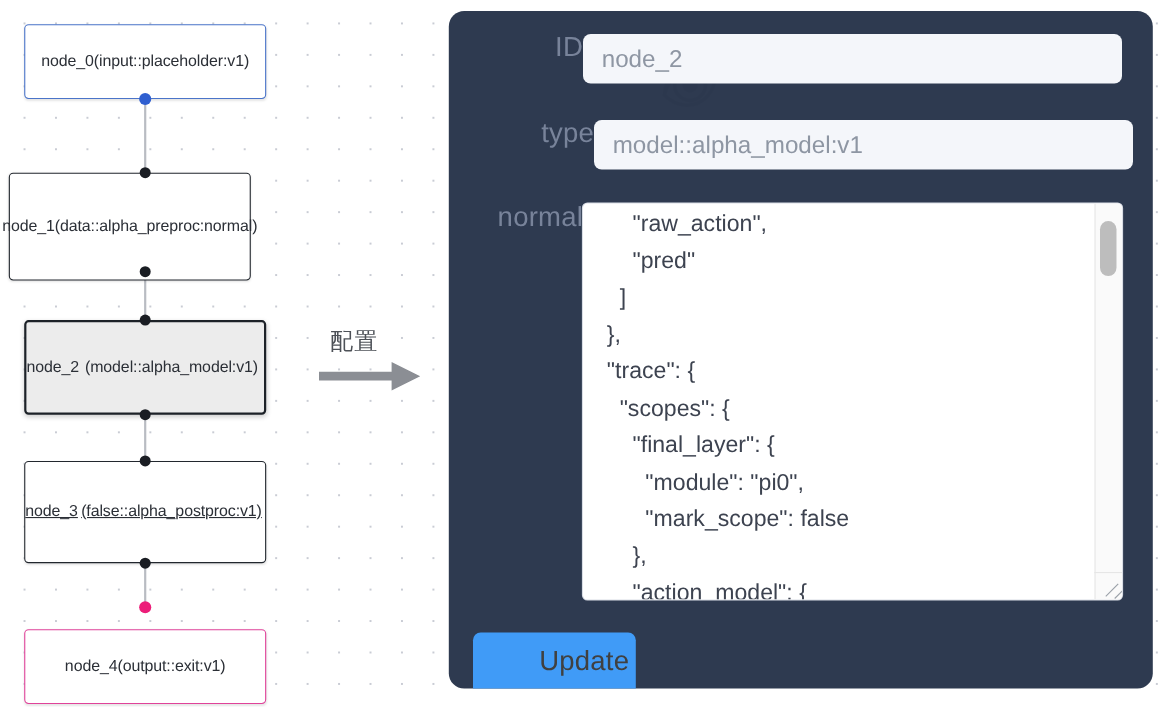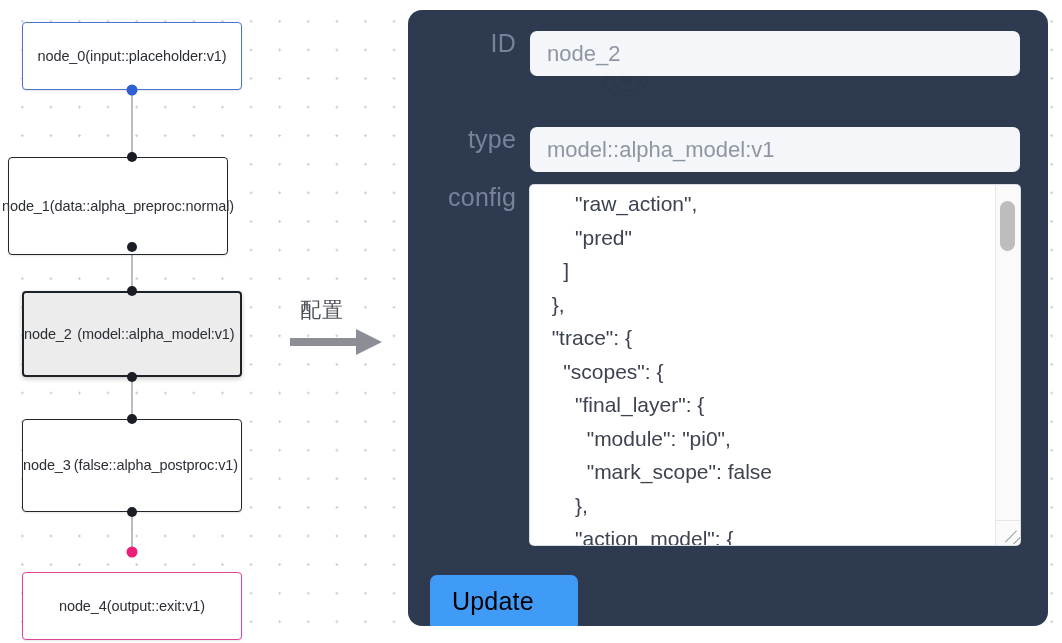--- a/index.html
+++ b/index.html
@@ -118,42 +118,41 @@
     position: absolute;
     display: flex;
     align-items: flex-start;
   }
   .field-label {
     color: #78839a;
     font-size: 25px;
     line-height: 25px;
     text-align: right;
     width: 122px;
-    padding-right: 14px;
     box-sizing: border-box;
     font-family: "Liberation Sans", sans-serif;
     letter-spacing: 0.2px;
   }
   .field-input {
     box-sizing: border-box;
     background: #f4f6fa;
     border: none;
     border-radius: 7px;
     width: 490px;
     height: 45px;
     color: #8e96a3;
     font-size: 22px;
     padding: 0 17px;
     font-family: "Liberation Sans", sans-serif;
     outline: none;
   }
   .field-input::placeholder { color: #8e96a3; }
 
   #row-id   { left: 0px;  top: 21px; }
-  #row-type { left: 0px;  top: 99px; margin-top: 18px; }
+  #row-type { left: 10px;  top: 99px; }
   #row-config { left: 0px; top: 175px; }
 
   #config-box {
     position: relative;
     width: 490px;
     height: 360px;
     box-sizing: border-box;
     background: #ffffff;
     border-radius: 4px;
     overflow: hidden;
@@ -220,24 +219,24 @@
 
   #update-button {
     position: absolute;
     left: 22px;
     top: 565px;
     width: 148px;
     height: 52px;
     background: #409bf7;
     border: none;
     border-radius: 7px 7px 0 0;
-    color: #000000;
+    color: #404040;
     font-size: 25px;
     font-family: "Liberation Sans", sans-serif;
-    text-align: left;
+    text-align: right;
     padding-left: 22px;
     cursor: pointer;
     letter-spacing: 0.2px;
   }
 
   
   .wm {
     position: absolute;
     color: rgba(0,0,0,0.022);
     font-size: 46px;
@@ -272,21 +271,21 @@
   <div class="handle" style="left:132px; top:157px;"></div>
   <div class="handle" style="left:132px; top:247px;"></div>
 
   <div class="node selected" style="left:22px; top:291px; width:220px; height:86px;">
     <span class="n-title">node_2</span>
     <span class="n-sub" style="width:210px;"><span>(model::alpha_model:v1)</span></span>
   </div>
   <div class="handle" style="left:132px; top:291px;"></div>
   <div class="handle" style="left:132px; top:377px;"></div>
 
-  <div class="node" style="left:22px; top:419px; width:220px; height:93px;">
+  <div class="node" style="left:22px; top:419px; width:220px; height:93px;text-decoration:underline;">
     <span class="n-title">node_3</span>
     <span class="n-sub" style="width:204px;"><span>(false::alpha_postproc:v1)</span></span>
   </div>
   <div class="handle" style="left:132px; top:419px;"></div>
   <div class="handle" style="left:132px; top:512px;"></div>
 
   <div class="node accent-pink" style="left:22px; top:552px; width:220px; height:68px;margin-top:20px;">
     <span class="n-title">node_4</span>
     <span class="n-sub">(output::exit:v1)</span>
   </div>
@@ -308,21 +307,21 @@
     <div class="field-label">ID</div>
     <input class="field-input" id="id-input" type="text" placeholder="node_2" style="">
   </div>
 
   <div class="field-row" id="row-type">
     <div class="field-label">type</div>
     <input class="field-input" id="type-input" type="text" placeholder="model::alpha_model:v1" style="">
   </div>
 
   <div class="field-row" id="row-config">
-    <div class="field-label">config</div>
+    <div class="field-label">normal</div>
     <div id="config-box">
       <textarea id="config-text" spellcheck="false" style="">      "raw_action",
       "pred"
     ]
   },
   "trace": {
     "scopes": {
       "final_layer": {
         "module": "pi0",
         "mark_scope": false

